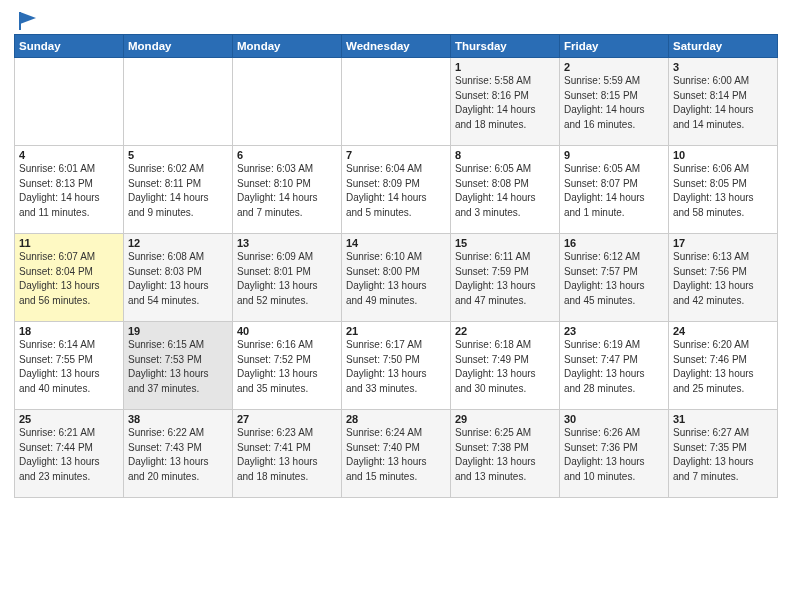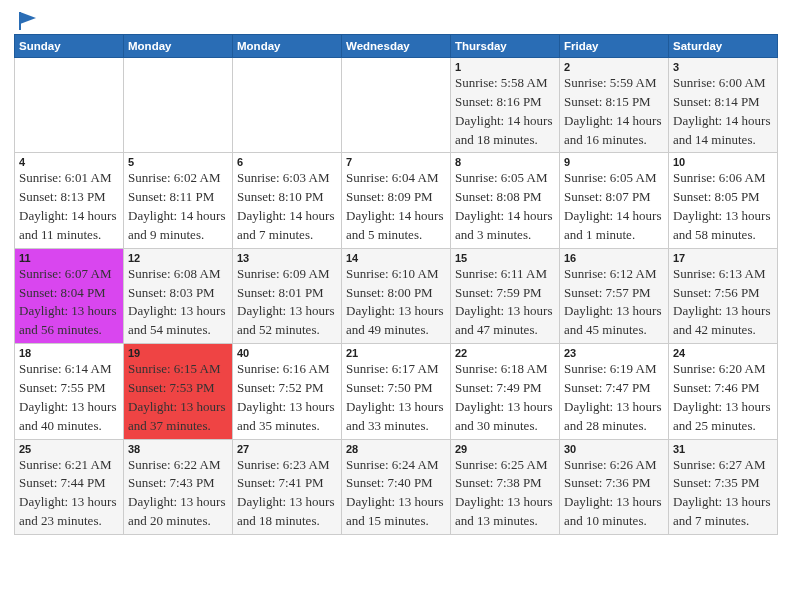--- a/index.html
+++ b/index.html
@@ -93,24 +93,23 @@
       background: #ffffff;
     }
     .day-number {
       font-size: 11px;
       font-weight: bold;
       color: #222;
       display: block;
       margin-bottom: 1px;
     }
     .day-info {
-      font-size: 13px;
+      font-size: 10px;
       line-height: 1.45;
       color: #333;
-      font-family: Liberation Serif, serif;
     }
     .empty-cell {
       background: #fff !important;
     }
     table {
       width: 100%;
       border-collapse: collapse;
     }
   </style>
 </head>
@@ -189,21 +188,21 @@
           <td style="background: rgb(255, 255, 255);">
             <span class="day-number">9</span>
             <div class="day-info">Sunrise: 6:05 AM<br>Sunset: 8:07 PM<br>Daylight: 14 hours<br>and 1 minute.</div>
           </td>
           <td style="background: rgb(255, 255, 255);">
             <span class="day-number">10</span>
             <div class="day-info">Sunrise: 6:06 AM<br>Sunset: 8:05 PM<br>Daylight: 13 hours<br>and 58 minutes.</div>
           </td>
         </tr>
         <tr>
-          <td style="background: #d946ef;">
+          <td style="background: #fef9c3;">
             <span class="day-number">11</span>
             <div class="day-info">Sunrise: 6:07 AM<br>Sunset: 8:04 PM<br>Daylight: 13 hours<br>and 56 minutes.</div>
           </td>
           <td style="background: rgb(245, 245, 245);">
             <span class="day-number">12</span>
             <div class="day-info">Sunrise: 6:08 AM<br>Sunset: 8:03 PM<br>Daylight: 13 hours<br>and 54 minutes.</div>
           </td>
           <td style="background: rgb(245, 245, 245);">
             <span class="day-number">13</span>
             <div class="day-info">Sunrise: 6:09 AM<br>Sunset: 8:01 PM<br>Daylight: 13 hours<br>and 52 minutes.</div>
@@ -223,21 +222,21 @@
           <td style="background: rgb(245, 245, 245);">
             <span class="day-number">17</span>
             <div class="day-info">Sunrise: 6:13 AM<br>Sunset: 7:56 PM<br>Daylight: 13 hours<br>and 42 minutes.</div>
           </td>
         </tr>
         <tr>
           <td style="background: rgb(255, 255, 255);">
             <span class="day-number">18</span>
             <div class="day-info">Sunrise: 6:14 AM<br>Sunset: 7:55 PM<br>Daylight: 13 hours<br>and 40 minutes.</div>
           </td>
-          <td style="background: #ef4444;">
+          <td style="background: #e5e5e5;">
             <span class="day-number">19</span>
             <div class="day-info">Sunrise: 6:15 AM<br>Sunset: 7:53 PM<br>Daylight: 13 hours<br>and 37 minutes.</div>
           </td>
           <td style="background: rgb(255, 255, 255);">
             <span class="day-number">40</span>
             <div class="day-info">Sunrise: 6:16 AM<br>Sunset: 7:52 PM<br>Daylight: 13 hours<br>and 35 minutes.</div>
           </td>
           <td style="background: rgb(255, 255, 255);">
             <span class="day-number">21</span>
             <div class="day-info">Sunrise: 6:17 AM<br>Sunset: 7:50 PM<br>Daylight: 13 hours<br>and 33 minutes.</div>

